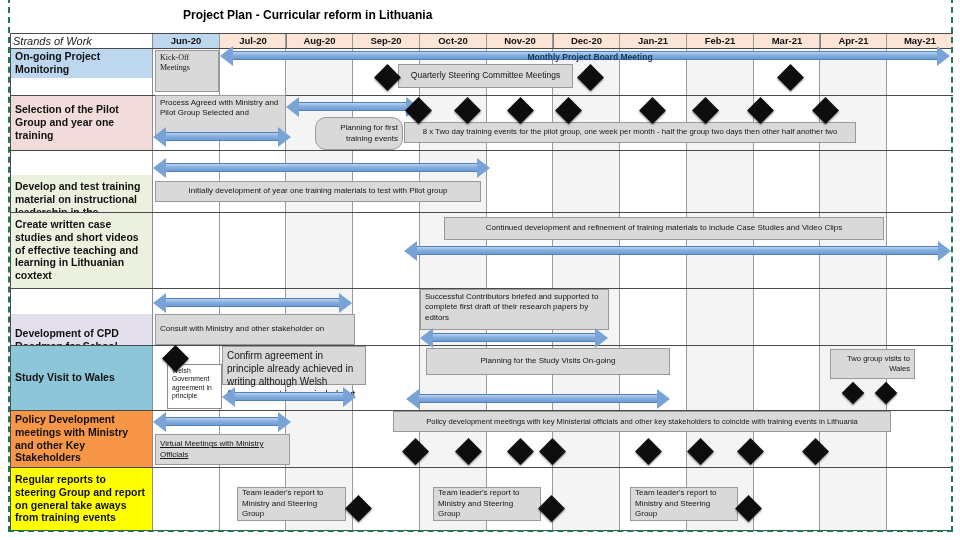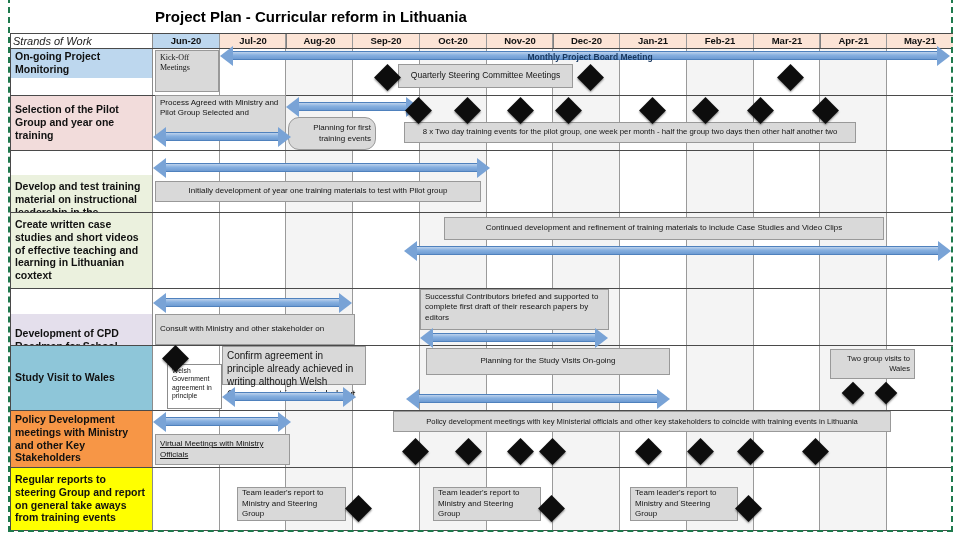--- a/index.html
+++ b/index.html
@@ -1,18 +1,18 @@
 <!DOCTYPE html>
 <html><head>
 <meta charset="utf-8">
 <style>
   html,body{margin:0;padding:0;background:#fff;font-family:"Liberation Sans",sans-serif;}
   .stage{position:relative;width:960px;height:540px;background:#fff;overflow:hidden;}
   .abs{position:absolute;box-sizing:border-box;}
-  .title{font-size:15px;font-weight:bold;color:#000;white-space:nowrap;}
+  .title{font-size:12px;font-weight:bold;color:#000;white-space:nowrap;margin-left:28px;}
   .strands{font-size:11px;font-style:italic;color:#222;display:flex;align-items:center;padding-left:3px;background:#fff;}
   .mh{font-size:9.5px;font-weight:bold;text-align:center;line-height:15px;border-left:1px solid #7f7f7f;color:#111;}
   .rowlbl{font-size:10.5px;font-weight:bold;color:#111;display:flex;align-items:center;padding:2px 4px;line-height:1.22;border-left:1px solid #3c3c3c;}
   .note{background:#d9d9d9;border:1px solid #999;font-size:8px;line-height:1.3;padding:2px 4px;z-index:3;color:#141414;}
   .note.center{display:flex;align-items:center;justify-content:center;text-align:right;}
   .note.nowrap{white-space:nowrap;}
   .note.white{background:#fff;border:1px solid #8c8c8c;font-size:6.8px;line-height:1.25;}
   .diamond{width:19px;height:19px;background:#0d0d0d;transform:rotate(45deg);z-index:5;box-shadow:1px 1px 2px rgba(0,0,0,.45);}
   .diamond.sm{width:16px;height:16px;}
   .arrow{height:9px;background:linear-gradient(180deg,#bdd2ec 0%,#87b0e0 45%,#6e9bd2 100%);border-top:1px solid #4f81bd;border-bottom:1px solid #4f81bd;z-index:4;}
@@ -85,21 +85,21 @@
   <div class="abs arrow" style="left:417px;top:246px;width:521px;"></div>
   <div class="abs arrow" style="left:166px;top:298px;width:173px;"></div>
   <div class="abs arrow" style="left:433px;top:333px;width:162px;"></div>
   <div class="abs arrow" style="left:235px;top:392px;width:108px;"></div>
   <div class="abs arrow" style="left:419px;top:394px;width:238px;"></div>
   <div class="abs arrow" style="left:166px;top:417px;width:112px;"></div>
 
   <div class="abs note" style="left:155px;top:50px;width:64px;height:42px;font-family:Liberation Serif, serif;">Kick-Off Meetings</div>
   <div class="abs note center nowrap" style="left:398px;top:64px;width:175px;height:24px;font-size:8.5px;">Quarterly Steering Committee Meetings</div>
   <div class="abs note" style="left:155px;top:95px;width:131px;height:43px;">Process Agreed with Ministry and Pilot Group Selected and</div>
-  <div class="abs note center" style="left:288px;top:117px;width:88px;height:33px;border-radius:11px;">Planning for first training events</div>
+  <div class="abs note center" style="left:315px;top:117px;width:88px;height:33px;border-radius:11px;">Planning for first training events</div>
   <div class="abs note center nowrap" style="left:404px;top:122px;width:452px;height:21px;font-size:7.8px;">8 x Two day training events for the pilot group, one week per month - half the group two days then other half another two</div>
   <div class="abs note center" style="left:155px;top:181px;width:326px;height:21px;">Initially development of year one training materials to test with Pilot group</div>
   <div class="abs note center" style="left:444px;top:217px;width:440px;height:23px;">Continued development and refinement of training materials to include Case Studies and Video Clips</div>
   <div class="abs note" style="left:155px;top:314px;width:200px;height:31px;display:flex;align-items:center;">Consult with Ministry and other stakeholder on</div>
   <div class="abs note" style="left:420px;top:289px;width:189px;height:41px;">Successful Contributors briefed and supported to complete first draft of their research papers by editors</div>
   <div class="abs note white" style="left:167px;top:364px;width:55px;height:45px;">Welsh Government agreement in principle</div>
   <div class="abs note" style="left:222px;top:346px;width:144px;height:39px;font-size:10px;">Confirm agreement in principle already achieved in writing although Welsh Government is worried about</div>
   <div class="abs note center" style="left:426px;top:348px;width:244px;height:27px;">Planning for the Study Visits On-going</div>
   <div class="abs note center" style="left:830px;top:349px;width:85px;height:30px;font-size:7.6px;">Two group visits to Wales</div>
   <div class="abs note" style="left:155px;top:434px;width:135px;height:31px;display:flex;align-items:center;text-decoration:underline;">Virtual Meetings with Ministry Officials</div>

